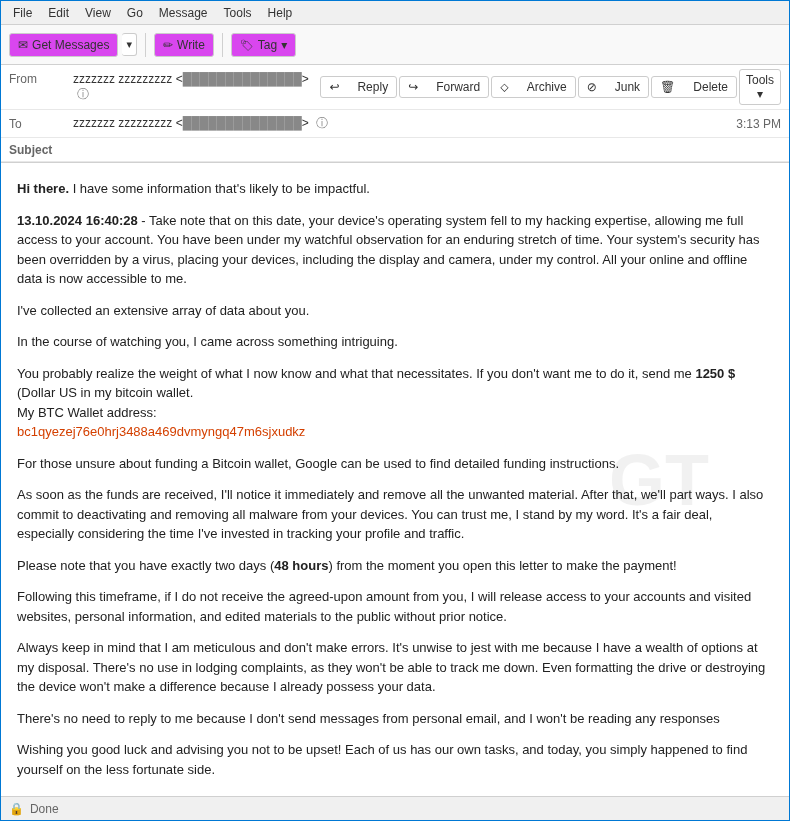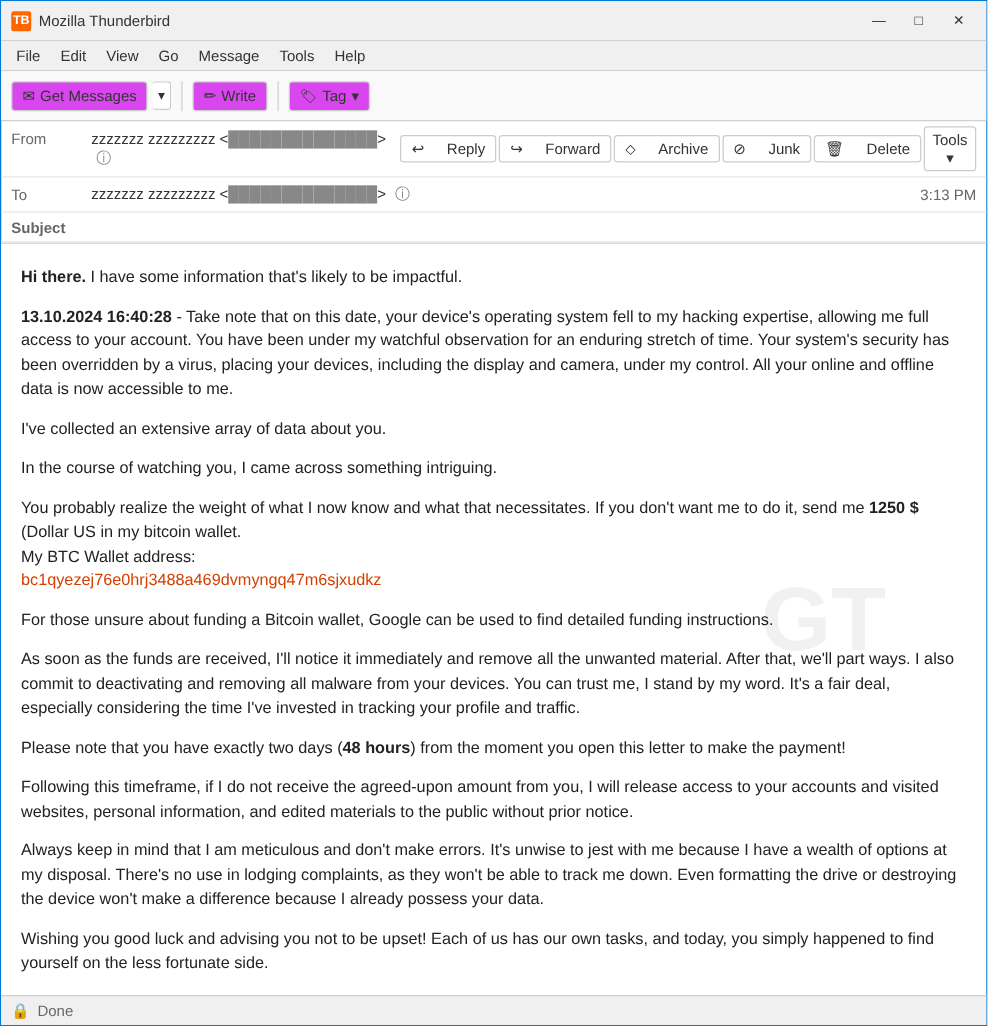--- a/index.html
+++ b/index.html
@@ -268,31 +268,20 @@
     .icon-pen::before { content: "✏"; }
     .icon-tag::before { content: "🏷"; font-size: 11px; }
     .icon-reply::before { content: "↩"; }
     .icon-forward::before { content: "↪"; }
   </style>
 </head>
 <body>
 
 <div class="window">
 
-  <div class="title-bar">
-    <div class="title-bar-icon">
-      <span>TB</span>
-    </div>
-    <span class="title-bar-text">Mozilla Thunderbird</span>
-    <div class="window-controls">
-      <button class="win-btn">—</button>
-      <button class="win-btn">□</button>
-      <button class="win-btn close">✕</button>
-    </div>
-  </div>
 
   <div class="menu-bar">
     <span class="menu-item">File</span>
     <span class="menu-item">Edit</span>
     <span class="menu-item">View</span>
     <span class="menu-item">Go</span>
     <span class="menu-item">Message</span>
     <span class="menu-item">Tools</span>
     <span class="menu-item">Help</span>
   </div>
@@ -401,20 +390,21 @@
       <p>As soon as the funds are received, I'll notice it immediately and remove all the unwanted material. After that, we'll part ways. I also commit to deactivating and removing all malware from your devices. You can trust me, I stand by my word. It's a fair deal, especially considering the time I've invested in tracking your profile and traffic.</p>
 
       <p>
         <span>Please note that you have exactly two days (</span><span class="bold">48 hours</span><span>) from the moment you open this letter to make the payment!</span>
       </p>
 
       <p>Following this timeframe, if I do not receive the agreed-upon amount from you, I will release access to your accounts and visited websites, personal information, and edited materials to the public without prior notice.</p>
 
       <p>Always keep in mind that I am meticulous and don't make errors. It's unwise to jest with me because I have a wealth of options at my disposal. There's no use in lodging complaints, as they won't be able to track me down. Even formatting the drive or destroying the device won't make a difference because I already possess your data.</p>
 
+      <p>There's no need to reply to me because I don't send messages from personal email, and I won't be reading any responses</p>
       <p>Wishing you good luck and advising you not to be upset! Each of us has our own tasks, and today, you simply happened to find yourself on the less fortunate side.</p>
 
     </div>
   </div>
 
   <div class="status-bar">
     <span style="font-size:12px;">🔒</span>
     <span>Done</span>
   </div>
 </div>

